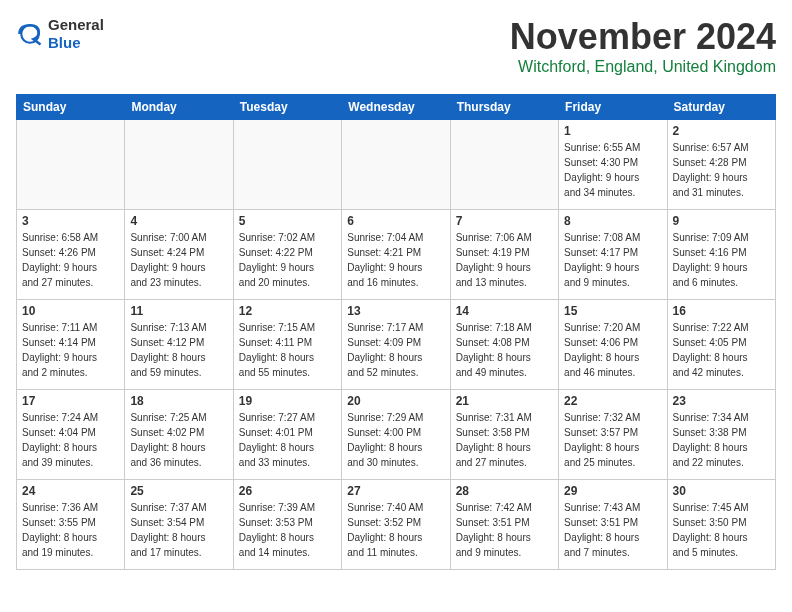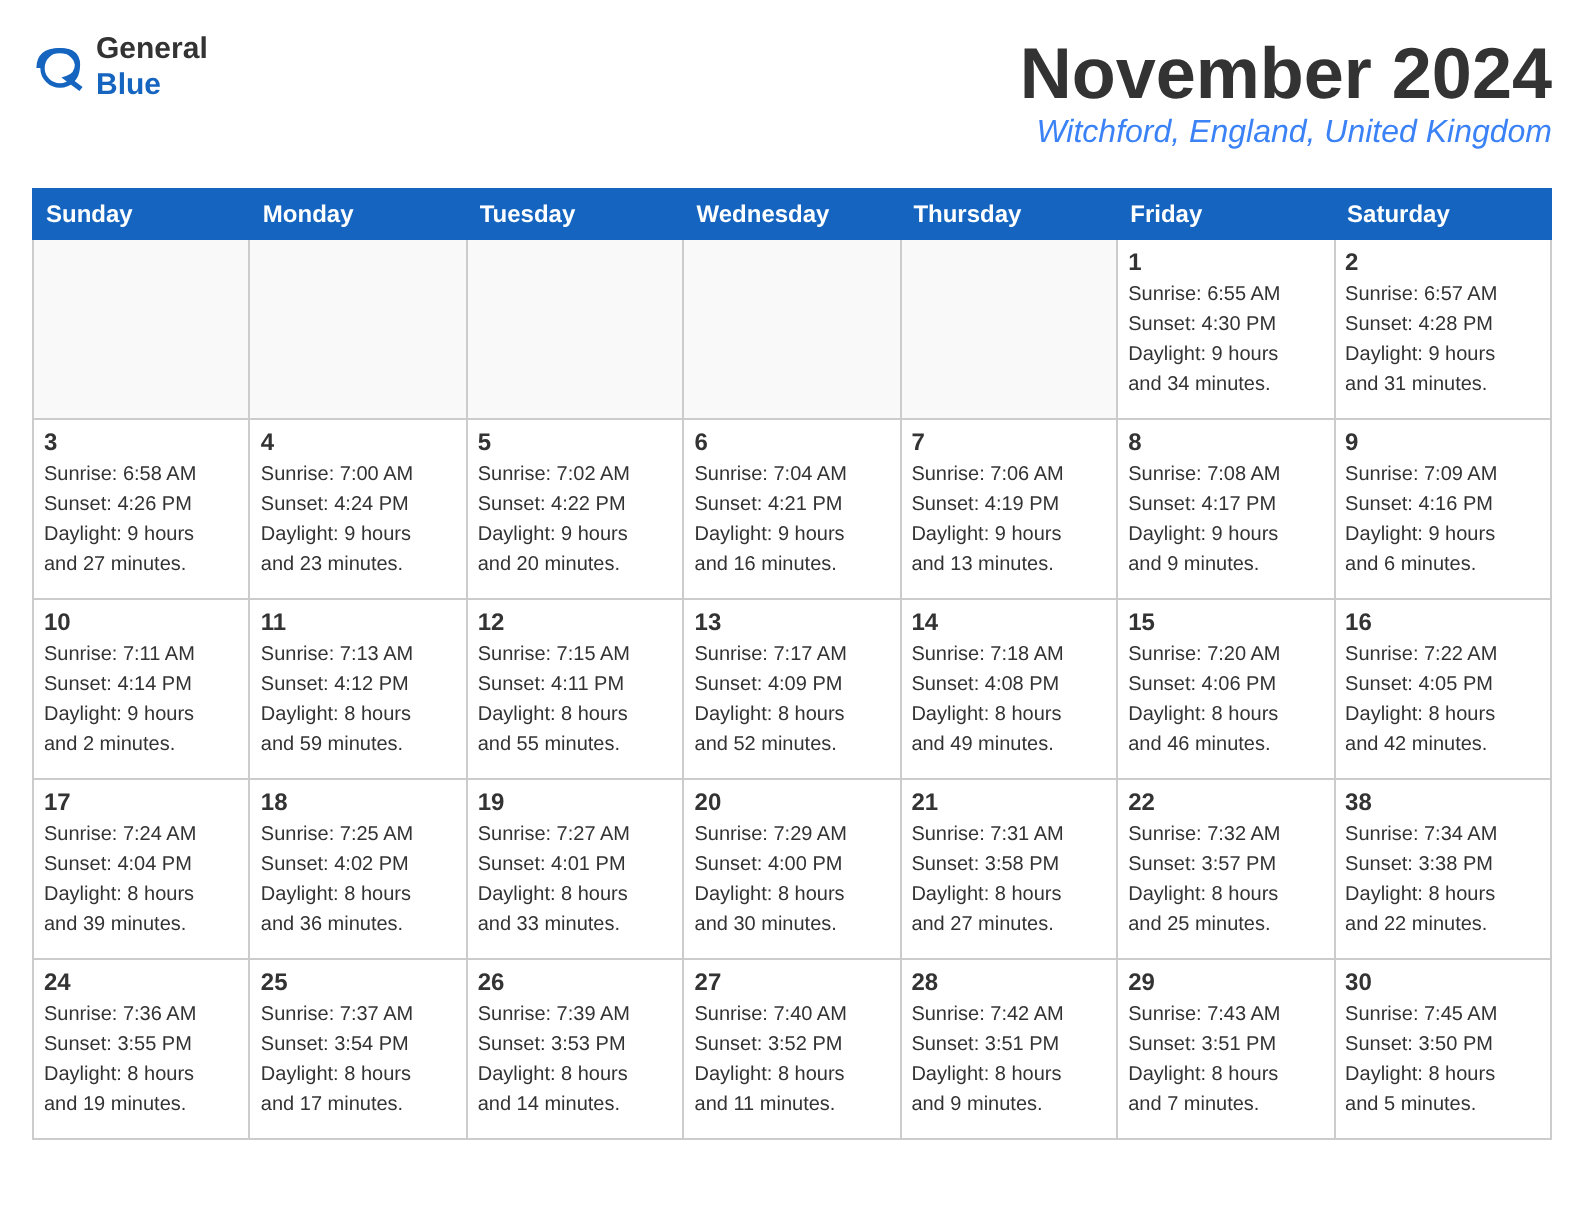--- a/index.html
+++ b/index.html
@@ -35,22 +35,21 @@
     .title-area {
       text-align: right;
     }
     .month-title {
       font-size: 36px;
       font-weight: bold;
       color: #333;
     }
     .location-title {
       font-size: 16px;
-      color: #3b82f6;
-      font-style: italic;
+      color: #15803d;
     }
     table {
       width: 100%;
       border-collapse: collapse;
       table-layout: fixed;
     }
     th {
       background: #1565c0;
       color: #fff;
       font-size: 12px;
@@ -275,21 +274,21 @@
 and 27 minutes.</div>
         </td>
         <td>
           <div class="day-num">22</div>
           <div class="day-info" style="white-space: pre-line;">Sunrise: 7:32 AM
 Sunset: 3:57 PM
 Daylight: 8 hours
 and 25 minutes.</div>
         </td>
         <td>
-          <div class="day-num">38</div>
+          <div class="day-num">23</div>
           <div class="day-info" style="white-space: pre-line;">Sunrise: 7:34 AM
 Sunset: 3:38 PM
 Daylight: 8 hours
 and 22 minutes.</div>
         </td>
       </tr>
       <tr>
         <td>
           <div class="day-num">24</div>
           <div class="day-info" style="white-space: pre-line;">Sunrise: 7:36 AM

